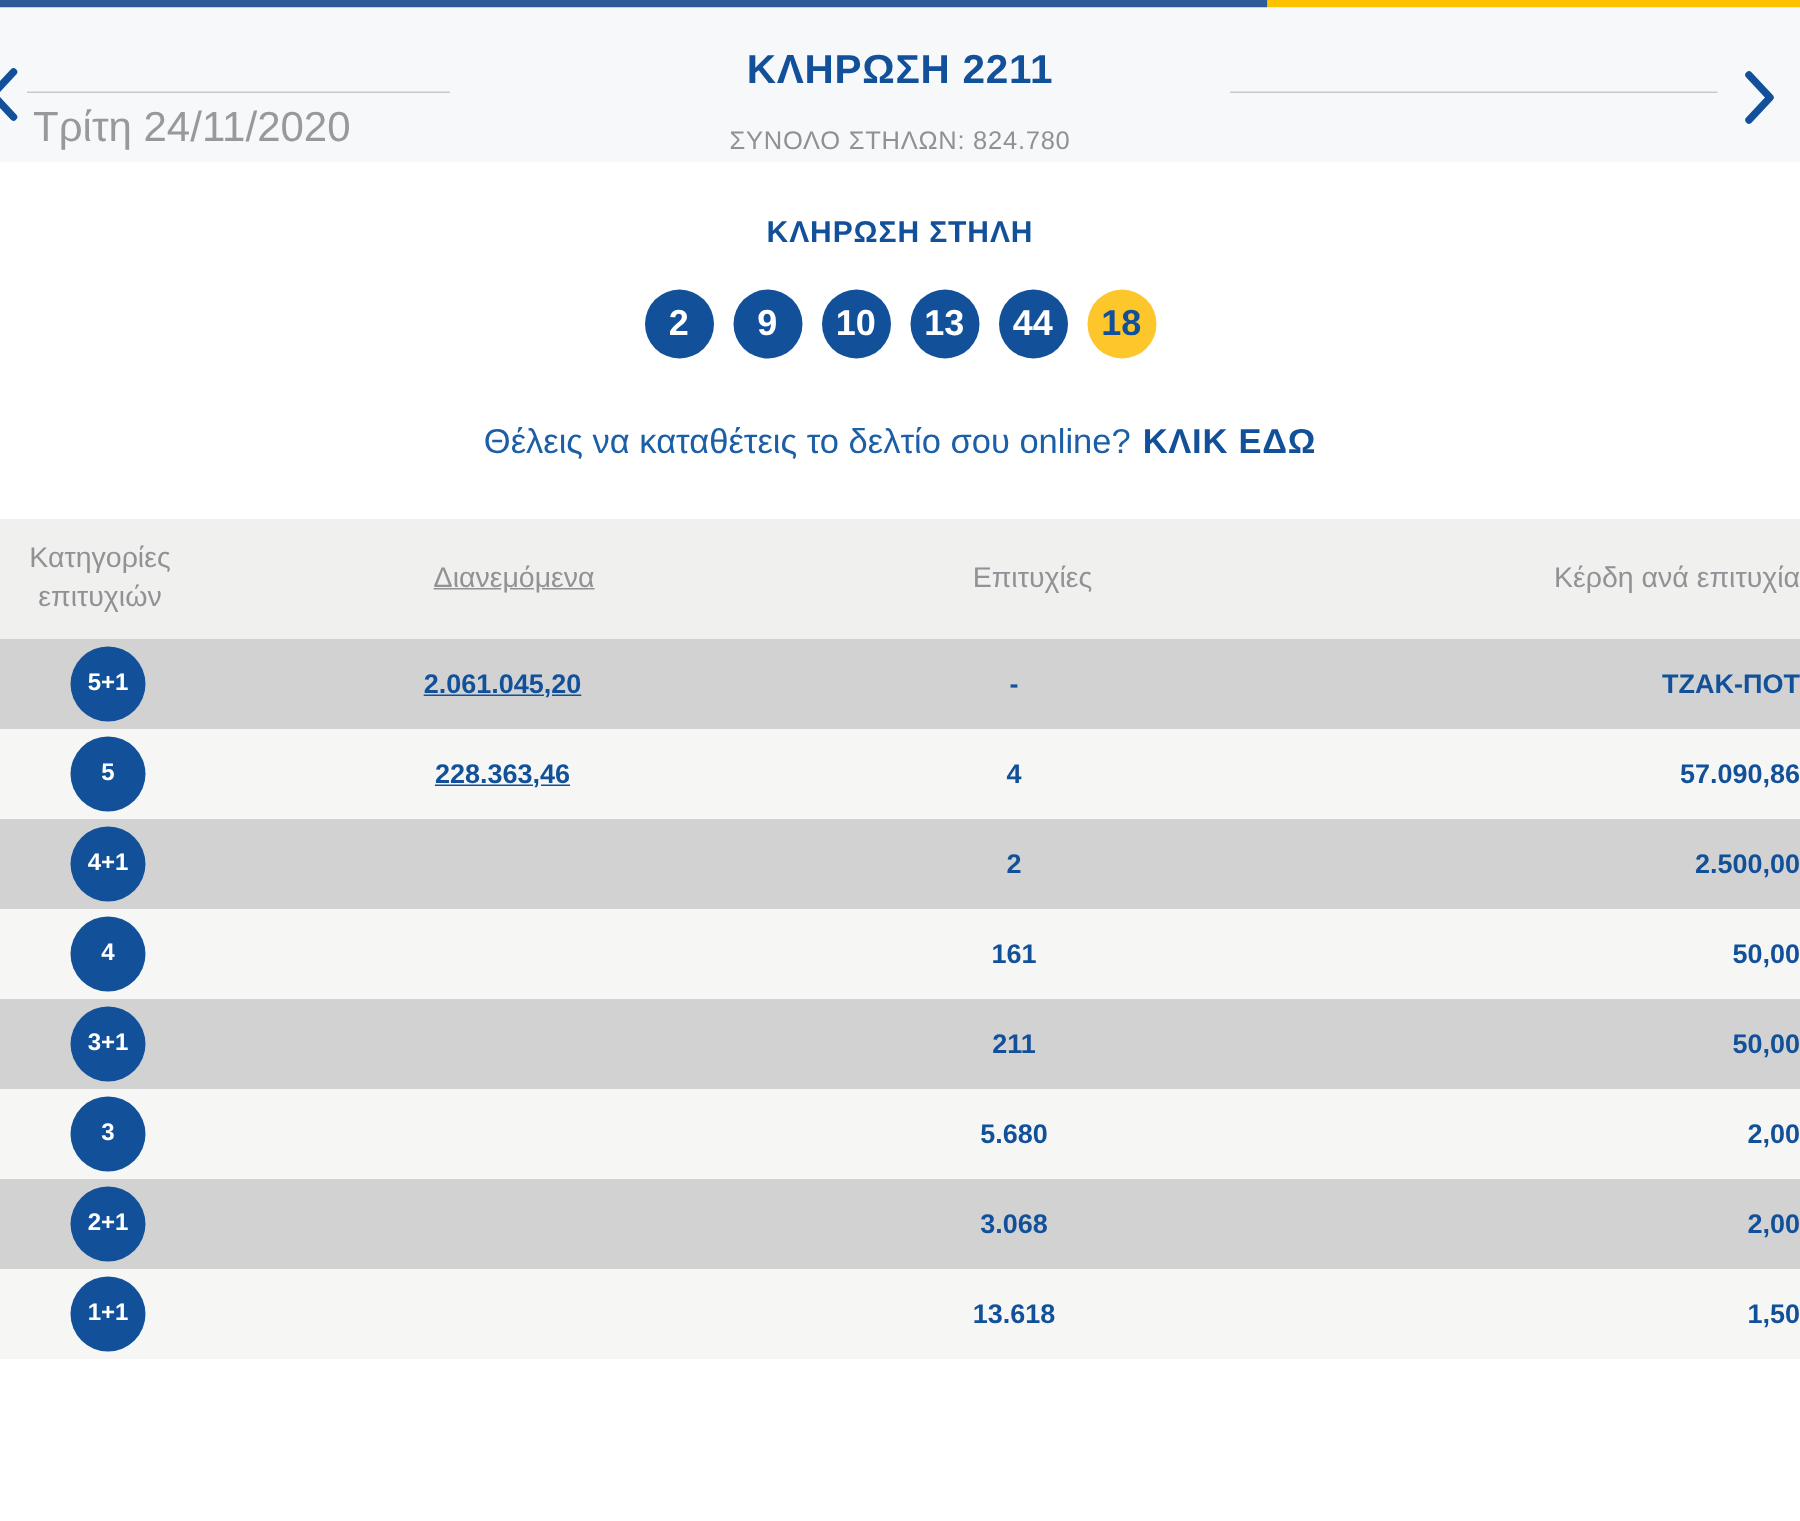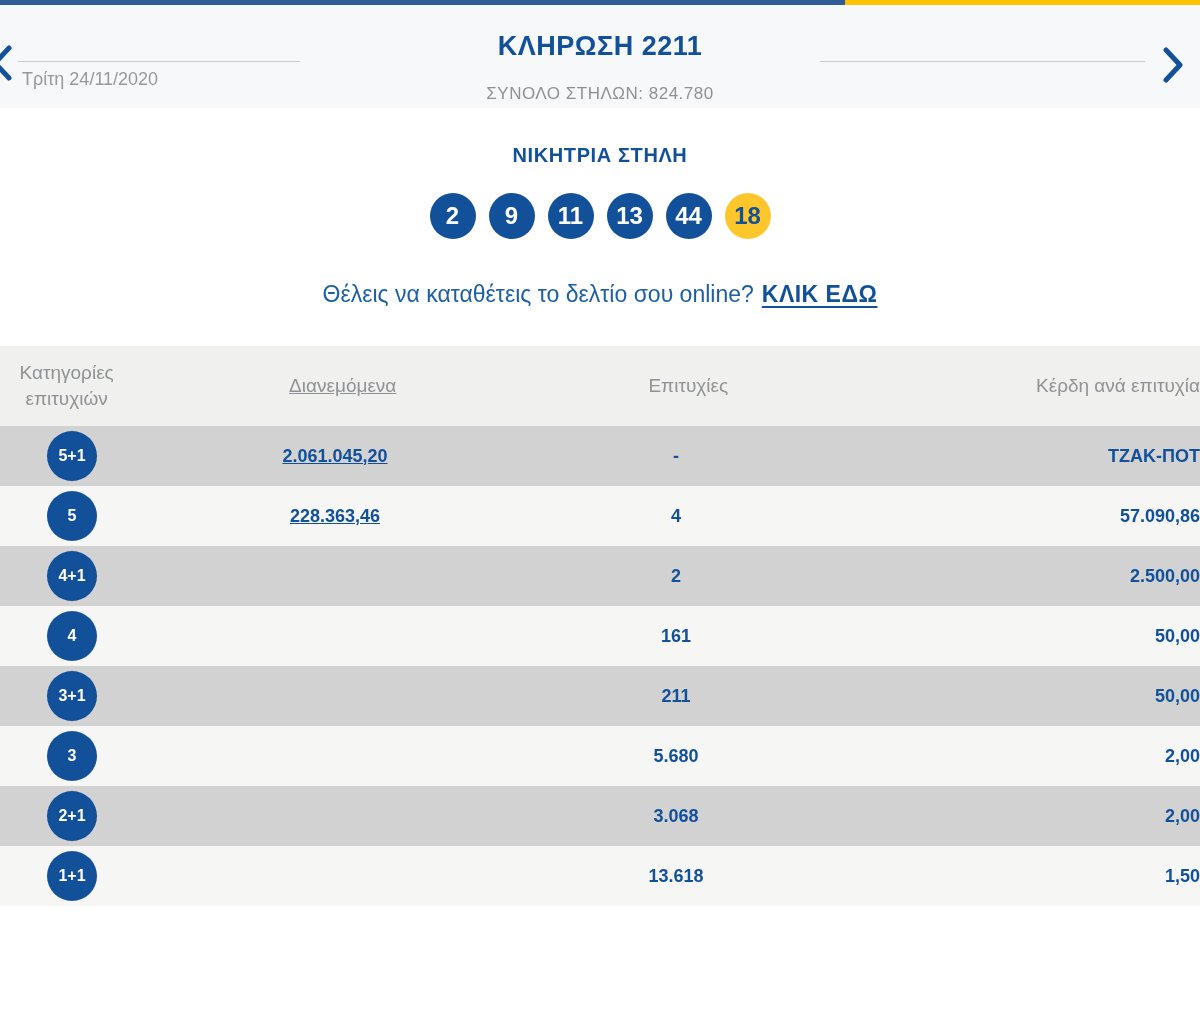--- a/index.html
+++ b/index.html
@@ -28,21 +28,21 @@
   }
   .nav-prev { left: -9px; top: 40px; }
   .nav-next { right: 16px; top: 42px; }
   .nav-line {
     position: absolute; top: 56px; height: 1px; background: #c9cacc;
   }
   .nav-line.left { left: 18px; width: 282px; }
   .nav-line.right { left: 820px; width: 325px; }
   .draw-date {
     position: absolute; left: 22px; top: 64px;
-    font-size: 18px; color: #97999c;
+    font-size: 28px; color: #97999c;
   }
   .draw-center {
     position: absolute; left: 0; right: 0; top: 26px;
     text-align: center;
   }
   .draw-title {
     font-size: 27px; font-weight: bold; color: #12519a;
     letter-spacing: 0.5px;
   }
   .draw-subtitle {
@@ -69,21 +69,21 @@
   }
   .ball.joker { background: #fdc62b; color: #12519a; }
 
   .cta {
     margin-top: 42px;
     text-align: center;
     font-size: 23px; color: #1d5fa6;
   }
   .cta a {
     color: #12519a; font-weight: bold;
-    text-decoration: underline; text-underline-offset: 4px;
+    text-underline-offset: 4px;
     cursor: pointer; margin-left: 8px; letter-spacing: 0.5px; text-align: center;
   }
 
   
   .results { margin-top: 38px; width: 1200px; }
   .row { display: flex; align-items: center; width: 100%; }
   .thead {
     height: 80px; background: #f0f0ee;
     color: #909295; font-size: 19px; gap: 36px;
   }
@@ -129,25 +129,25 @@
   <button class="nav-btn nav-next">
     <span>
       <svg width="22" height="36" viewBox="0 0 22 36">
           <polyline points="4,3 18,18 4,33" fill="none" stroke="#12519a" stroke-width="5" stroke-linecap="round" stroke-linejoin="round"></polyline>
         </svg>
     </span>
   </button>
 </header>
 
 <section class="winning">
-  <h2 class="winning-heading">ΝΙΚΗΤΡΙΑ ΣΤΗΛΗ</h2>
+  <h2 class="winning-heading">ΚΛΗΡΩΣΗ ΣΤΗΛΗ</h2>
   <div class="balls">
     <span class="ball">2</span>
     <span class="ball">9</span>
-    <span class="ball">11</span>
+    <span class="ball">10</span>
     <span class="ball">13</span>
     <span class="ball">44</span>
     <span class="ball joker">18</span>
   </div>
   <p class="cta">
     <span>Θέλεις να καταθέτεις το δελτίο σου online?</span><a>ΚΛΙΚ ΕΔΩ</a>
   </p>
 </section>
 
 <section class="results">

